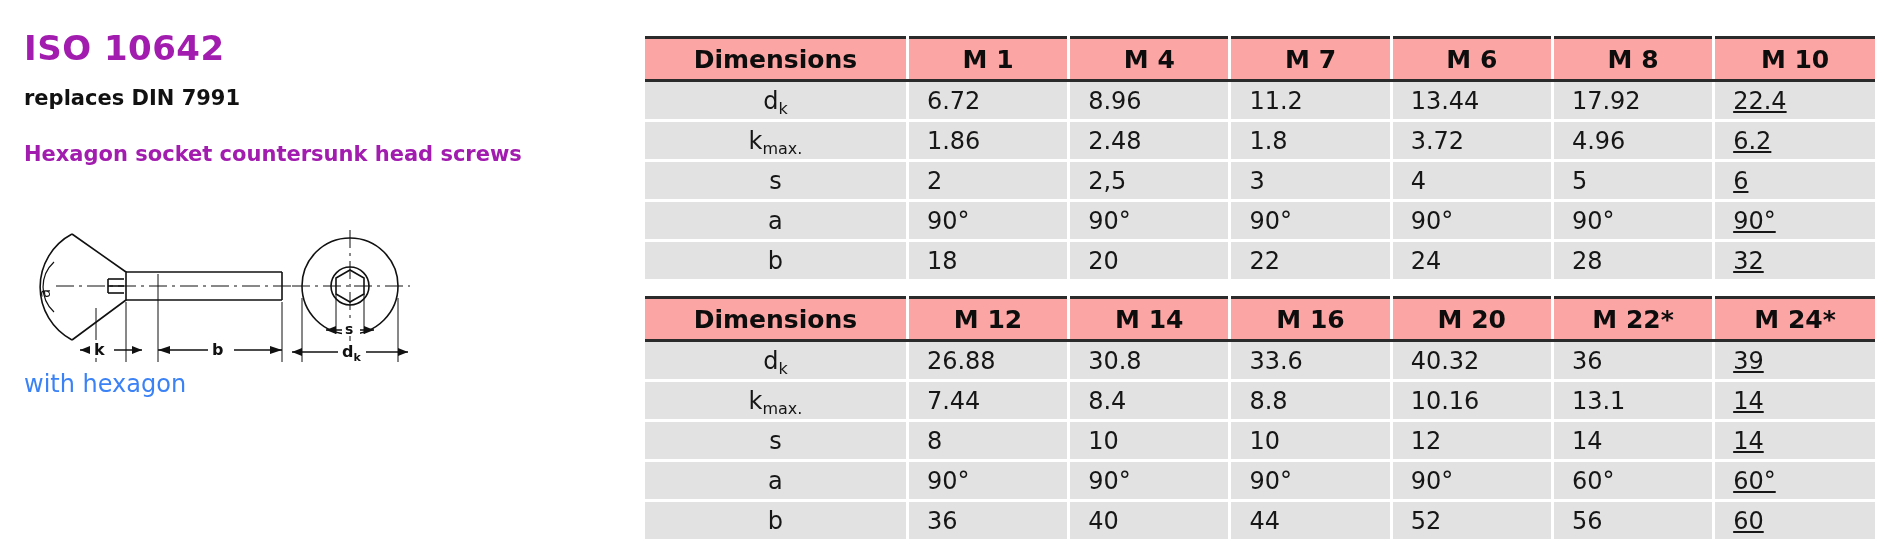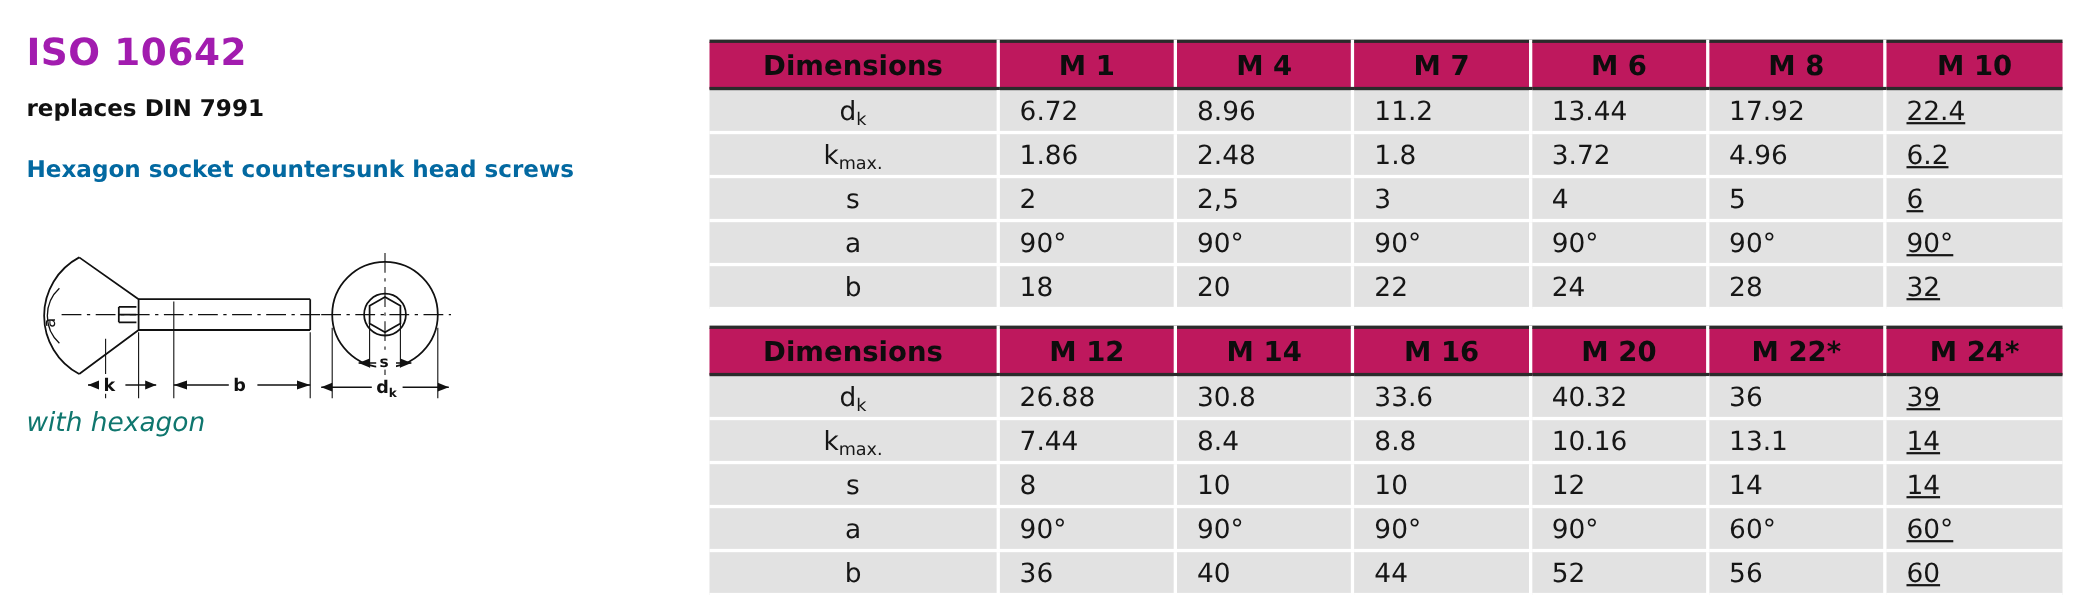--- a/index.html
+++ b/index.html
@@ -37,29 +37,28 @@
   .subtitle {
     font-size: 21px;
     font-weight: bold;
     margin: 0 0 32px 0;
     color: #111;
   }
   .desc {
     font-size: 21px;
     font-weight: bold;
     margin: 0 0 10px 0;
-    color: #0369a1;
+    color: #a21caf;
   }
   .caption {
     position: absolute;
     left: 24px;
     top: 370px;
     font-size: 24px;
-    color: #0f766e;
-    font-style: italic;
+    color: #3b82f6;
   }
 
   .drawing {
     position: absolute;
     left: 20px;
     top: 222px;
     width: 500px;
     height: 150px;
   }
 
@@ -78,21 +77,21 @@
   }
   table.dim col.c0 { width: 262px; }
   table.dim col.c1,
   table.dim col.c2,
   table.dim col.c3,
   table.dim col.c4,
   table.dim col.c5,
   table.dim col.c6 { width: 161px; }
 
   table.dim thead th {
-    background: #be185d;
+    background: #fca5a5;
     color: #0d0d0d;
     font-size: 25px;
     font-weight: bold;
     height: 40px;
     border-right: 3px solid #ffffff;
     border-top: 3px solid #2b2b2b;
     border-bottom: 3px solid #2b2b2b;
     text-align: center;
     padding: 0;
   }

